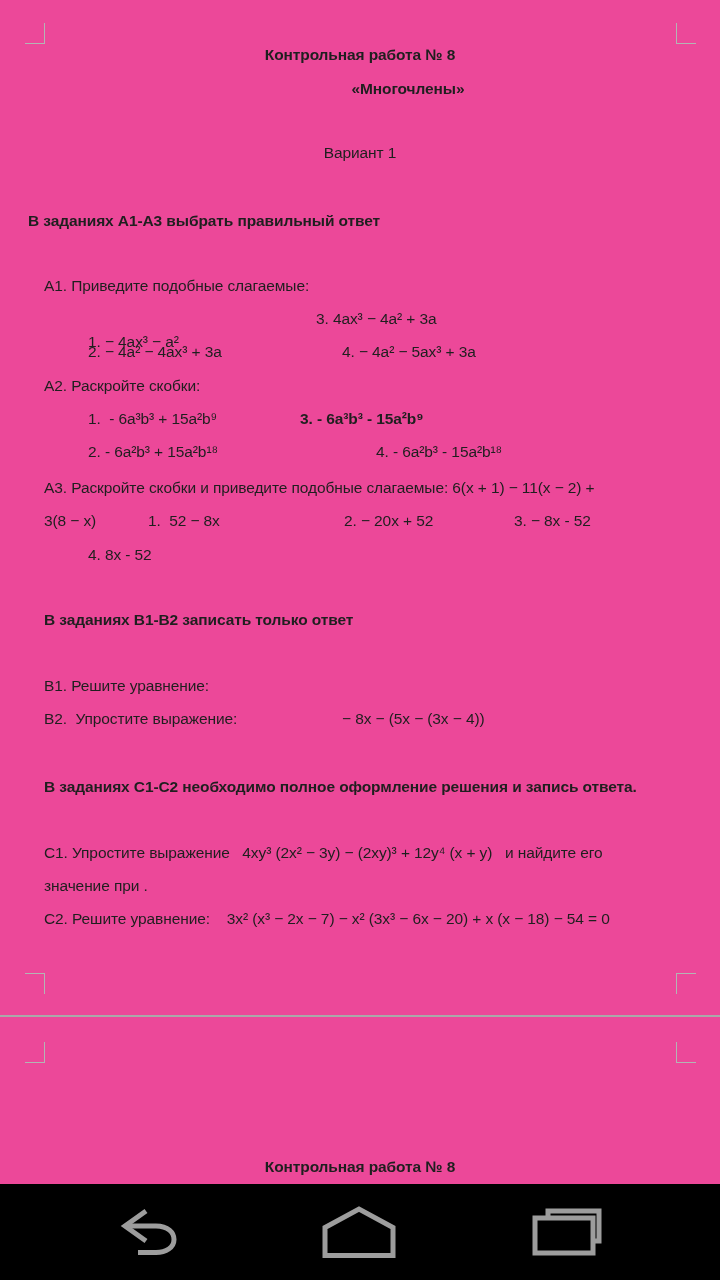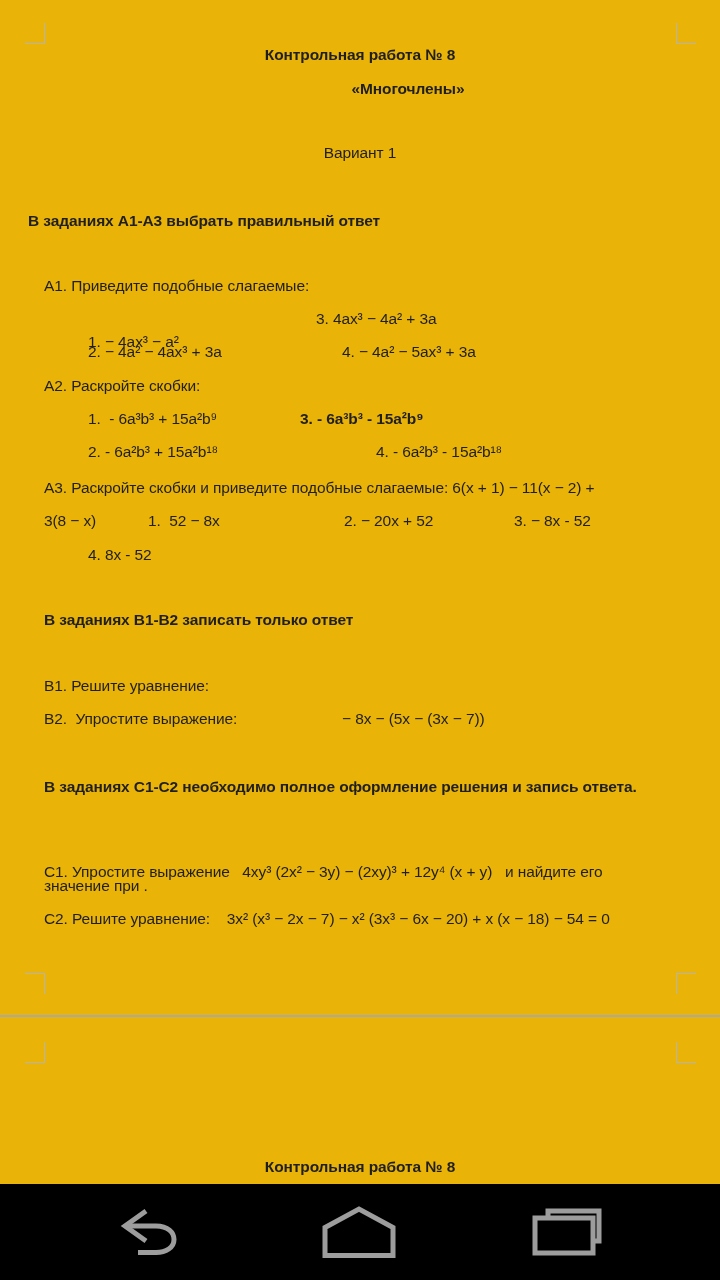--- a/index.html
+++ b/index.html
@@ -1,18 +1,18 @@
 <!DOCTYPE html>
 <html lang="ru"><head>
 <meta charset="utf-8">
 <style>
   html,body{margin:0;padding:0;background:#444;}
   .screen{
     position:relative;width:720px;height:1280px;margin:0 auto;
-    background:#eab308;overflow:hidden;
+    background:#ec4899;overflow:hidden;
     font-family:"Liberation Sans","DejaVu Sans",sans-serif;
     color:#1f1f1f;
   }
   .ln{
     position:absolute;white-space:pre;font-size:15.5px;line-height:20px;
     letter-spacing:-0.1px;color:#1f1f1f;
   }
   .bold{font-weight:700;}
   .center{left:0;width:720px;text-align:center;}
   
@@ -65,24 +65,24 @@
     <div class="ln" style="left:44px;top:478px;">А3. Раскройте скобки и приведите подобные слагаемые: 6(x + 1) − 11(x − 2) +</div>
     <div class="ln" style="left:44px;top:511px;">3(8 − x)</div>
     <div class="ln" style="left:148px;top:511px;">1.  52 − 8x</div>
     <div class="ln" style="left:344px;top:511px;">2. − 20x + 52</div>
     <div class="ln" style="left:514px;top:511px;">3. − 8x - 52</div>
     <div class="ln" style="left:88px;top:545px;">4. 8x - 52</div>
 
     <div class="ln bold" style="left:44px;top:610px;">В заданиях В1-В2 записать только ответ</div>
     <div class="ln" style="left:44px;top:676px;">В1. Решите уравнение:</div>
     <div class="ln" style="left:44px;top:709px;">В2.  Упростите выражение:</div>
-    <div class="ln" style="left:342px;top:709px;">− 8x − (5x − (3x − 7))</div>
+    <div class="ln" style="left:342px;top:709px;">− 8x − (5x − (3x − 4))</div>
 
     <div class="ln bold" style="left:44px;top:777px;">В заданиях С1-С2 необходимо полное оформление решения и запись ответа.</div>
-    <div class="ln" style="left:44px;top:843px;margin-top:19px;">С1. Упростите выражение   4xy³ (2x² − 3y) − (2xy)³ + 12y⁴ (x + y)   и найдите его</div>
+    <div class="ln" style="left:44px;top:843px;">С1. Упростите выражение   4xy³ (2x² − 3y) − (2xy)³ + 12y⁴ (x + y)   и найдите его</div>
     <div class="ln" style="left:44px;top:876px;">значение при .</div>
     <div class="ln" style="left:44px;top:909px;">С2. Решите уравнение:    3x² (x³ − 2x − 7) − x² (3x³ − 6x − 20) + x (x − 18) − 54 = 0</div>
   </div>
 
   <div class="separator" style="top:1015px;"></div>
 
   <div>
     <div class="mark rb" style="left:25px;top:1042px;"></div>
     <div class="mark lb" style="left:676px;top:1042px;"></div>
     <div class="ln center bold" style="top:1157px;">Контрольная работа № 8</div>

